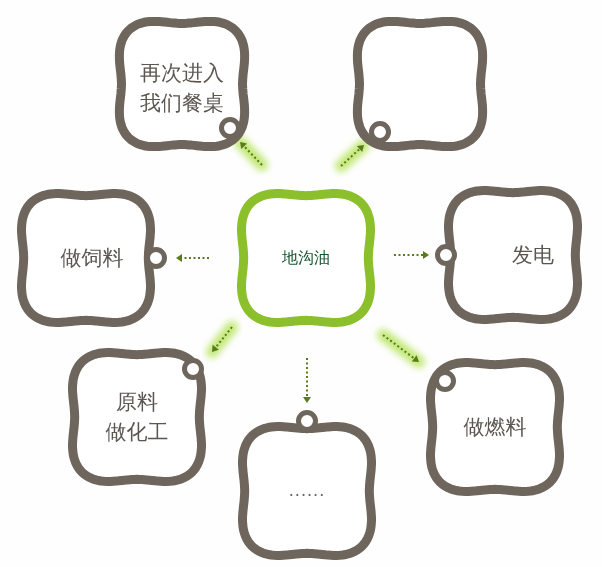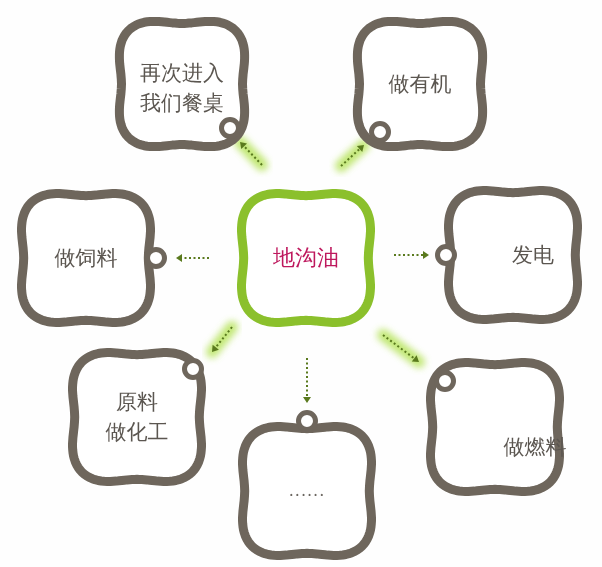--- a/index.html
+++ b/index.html
@@ -1,20 +1,20 @@
 <!DOCTYPE html>
 <html><head>
   <meta charset="utf-8">
   <style>
     html, body { margin:0; padding:0; background:#fefefe; }
     #canvas { position:relative; width:602px; height:567px; overflow:hidden; background:#fefefe; font-family:"DejaVu Serif", serif; }
     svg#diagram { position:absolute; left:0; top:0; }
     .label { position:absolute; transform:translate(-50%,-50%); text-align:center; color:#5b5650; font-size:21px; line-height:30px; white-space:nowrap; font-family:"DejaVu Serif", serif; }
     .label .line { display:block; }
-    .label.center { color:#be185d; font-size:22px; line-height:34px; }
+    .label.center { color:#14532d; font-size:16px; line-height:34px; }
     .label.dots { font-size:16px; letter-spacing:1px; color:#6a655f; }
   </style>
 </head>
 <body>
 
 <div id="canvas">
   <svg id="diagram" width="602" height="567" viewBox="0 0 602 567">
     <defs>
       <filter id="glow" x="-50%" y="-50%" width="200%" height="200%">
         <feGaussianBlur stdDeviation="3.5"></feGaussianBlur>
@@ -93,32 +93,31 @@
   </svg>
   <div id="labels-layer">
       <div class="label center" style="left: 306px; top: 258px;">
         <span class="line">地沟油</span>
       </div>
       <div class="label " style="left: 182px; top: 76px; margin-top: 12px;">
         <span class="line">再次进入</span>
         <span class="line">我们餐桌</span>
       </div>
       <div class="label " style="left: 420px; top: 84px;">
-        <span class="line">做有机</span>
       </div>
-      <div class="label " style="left: 86px; top: 258px;">
+      <div class="label " style="left: 92px; top: 258px;">
         <span class="line">做饲料</span>
       </div>
       <div class="label " style="left: 533px; top: 255px;">
         <span class="line">发电</span>
       </div>
       <div class="label " style="left: 137px; top: 417px;">
         <span class="line">原料</span>
         <span class="line">做化工</span>
       </div>
       <div class="label dots" style="left: 307px; top: 491px;">
         <span class="line">......</span>
       </div>
-      <div class="label " style="left: 495px; top: 447px; margin-left: 40px;">
+      <div class="label " style="left: 495px; top: 427px;">
         <span class="line">做燃料</span>
       </div>
     </div>
 </div>
 
 </body></html>

